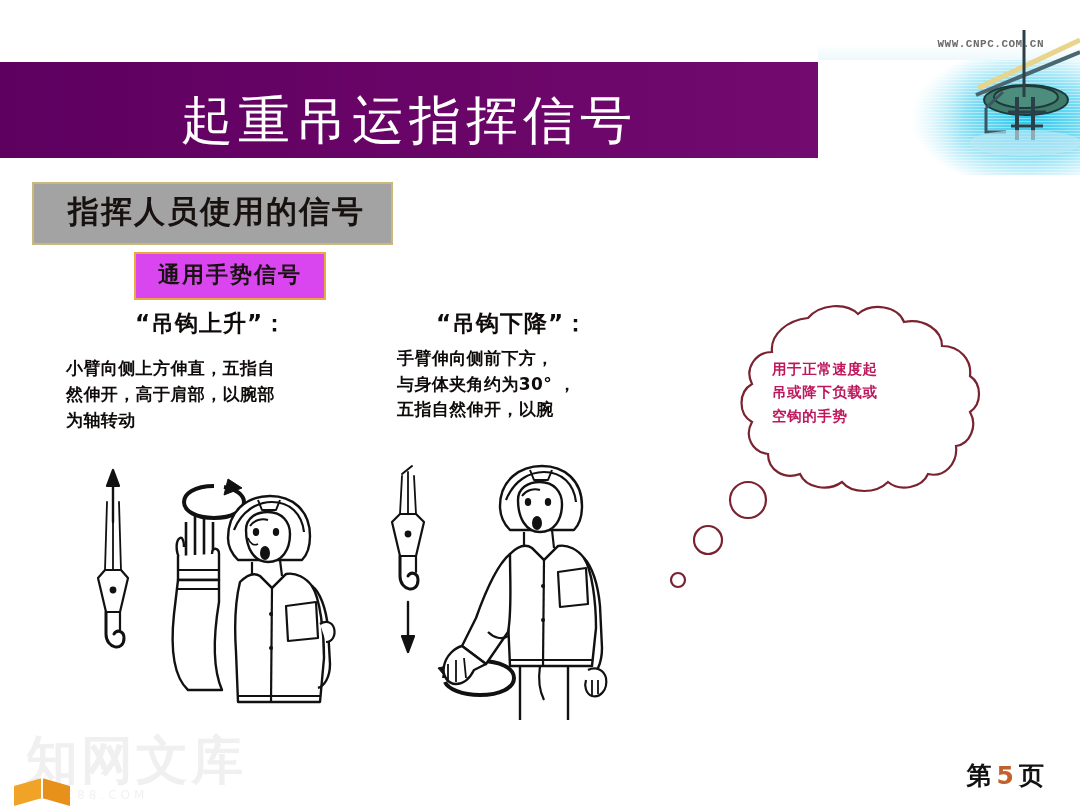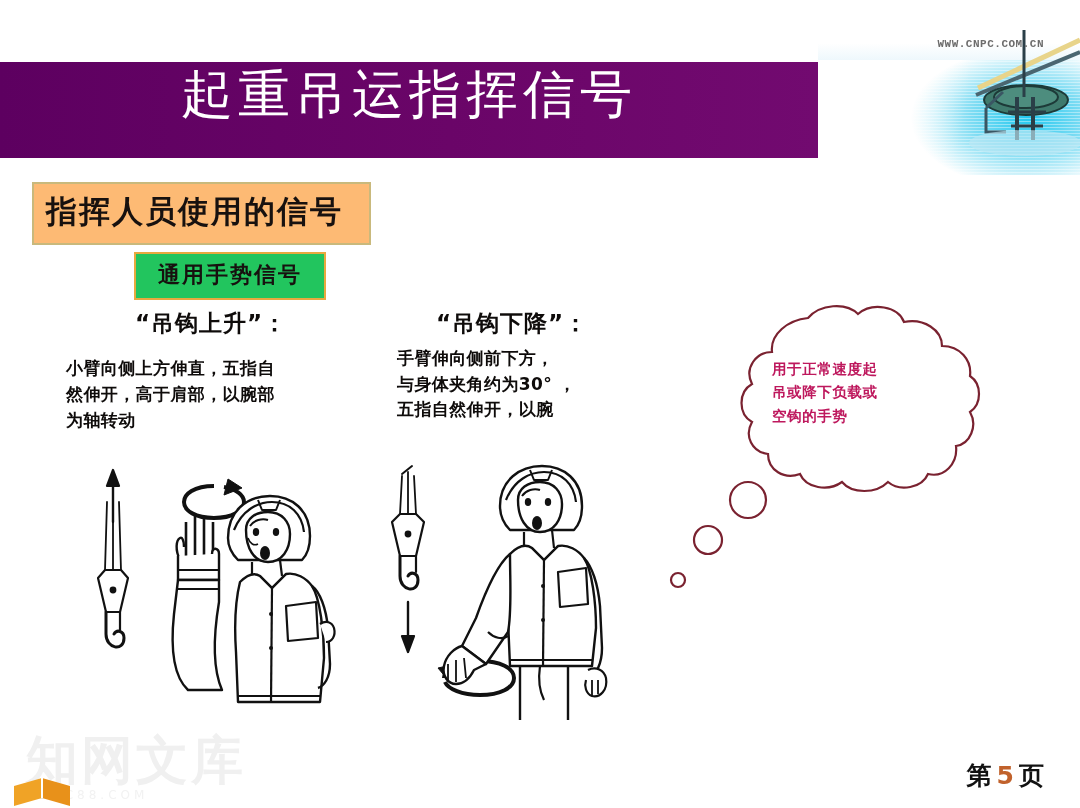--- a/index.html
+++ b/index.html
@@ -46,44 +46,44 @@
     font-size: 11px; letter-spacing: .5px;
     color: #6c6c6c; font-weight: bold;
     white-space: nowrap;
   }
 
   
   #title-banner {
     position: absolute; left: 0px; top: 62px;
     width: 818px; height: 96px;
     background: linear-gradient(to right, #5d0060 0%, #6a0568 55%, #720a70 100%);
-    display: flex; align-items: flex-start; justify-content: center;
+    display: flex; align-items: flex-end; justify-content: center;
   }
   #title-banner .tl {
     color: #ffffff;
     font-size: 52px;
     font-weight: 500;
     letter-spacing: 5px;
     font-family: "DejaVu Sans", "Liberation Sans", sans-serif;
     transform: translateY(-2px);
   }
 
   
   #sec-heading {
     position: absolute; left: 32px; top: 182px;
-    padding: 7px 26px 10px 12px;
-    background: #fdba74;
+    padding: 7px 26px 10px 34px;
+    background: #a3a3a3;
     border: 2px solid #c9b97c;
     font-size: 31px; font-weight: bold; color: #17110f;
     letter-spacing: 2px;
   }
   #sub-heading {
     position: absolute; left: 134px; top: 252px;
     padding: 6px 22px 8px 22px;
-    background: #22c55e;
+    background: #d946ef;
     border: 2px solid #e8a93f;
     font-size: 22px; font-weight: bold; color: #17110f;
     letter-spacing: 2px;
   }
 
   
   .sig-col { position: absolute; }
   #sig-col-1 { left: 66px; top: 308px; width: 290px; }
   #sig-col-2 { left: 397px; top: 308px; width: 230px; }
 

